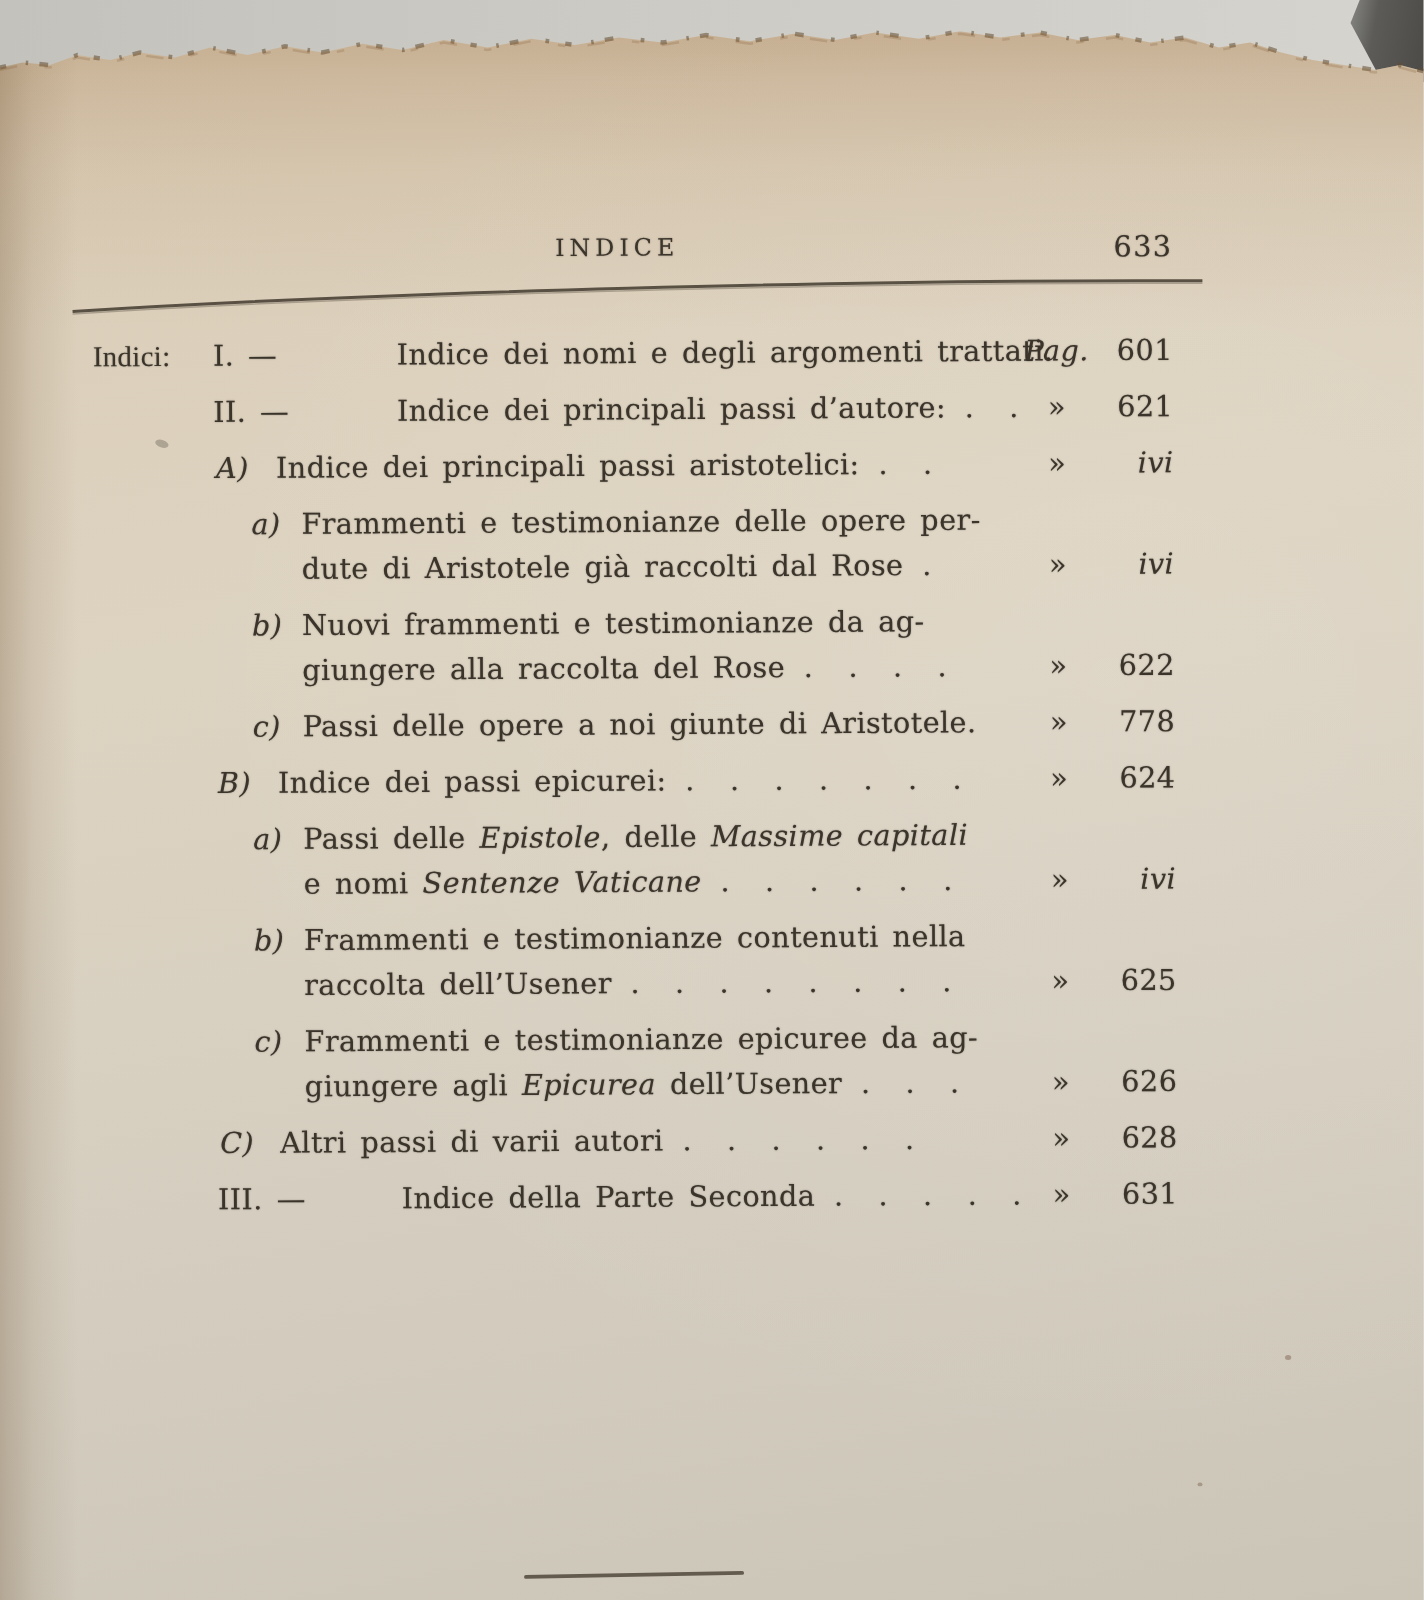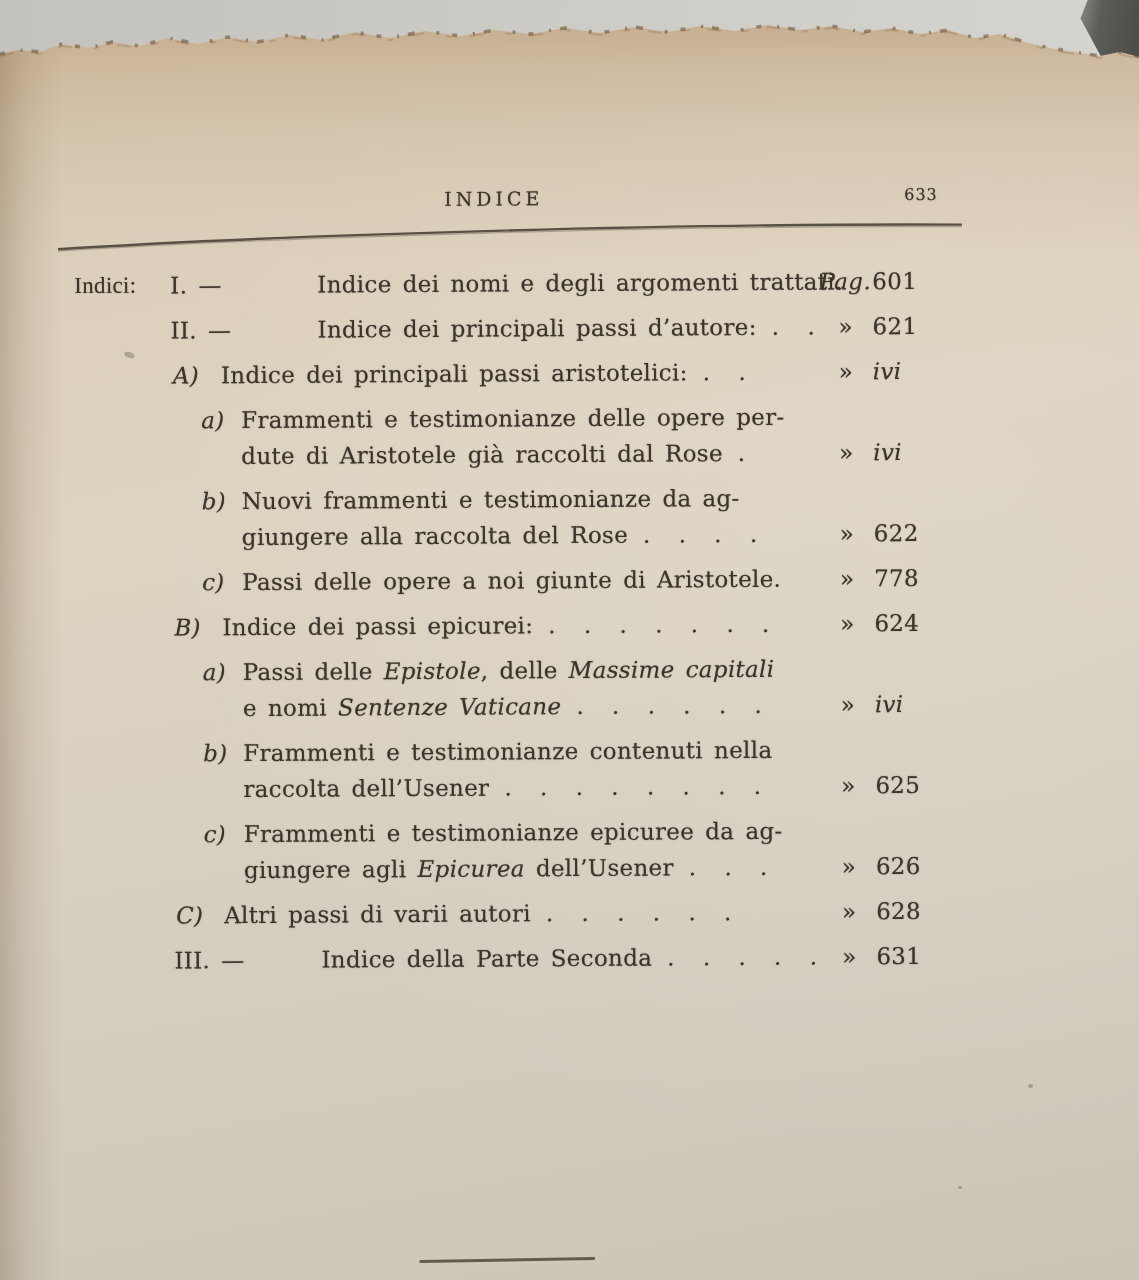--- a/index.html
+++ b/index.html
@@ -49,42 +49,42 @@
   }
 
   .header{position:absolute;left:70px;top:190px;width:868px;height:30px;}
   .running-title{
     position:absolute;left:0;right:0;text-align:center;
     font-size:19px;letter-spacing:4px;color:#3b352c;
     transform:translateX(-10px);
   }
   .folio{
     position:absolute;right:0;width:66px;text-align:right;
-    font-size:16px;letter-spacing:1px;
+    font-size:23px;letter-spacing:1px;
   }
 
   .rule{position:absolute;left:0;top:220px;width:1139px;height:44px;}
 
   .toc{position:absolute;left:70px;top:268px;width:868px;font-size:23px;word-spacing:3.5px;letter-spacing:.3px;}
   .row{display:flex;align-items:baseline;line-height:36px;position:relative;}
   .row.gap{margin-top:9px;}
   .txt{flex:1 1 auto;min-width:0;white-space:nowrap;}
   .r-main  .txt{padding-left:100px;}
   .r-letter .txt{padding-left:102px;}
   .r-sub   .txt{padding-left:130px;}
   .r-cont  .txt{padding-left:170px;}
   .lbl{display:inline-block;}
   .r-main  .lbl{width:147px;}
   .r-letter .lbl{width:48px;}
   .r-sub   .lbl{width:40px;}
   .prefix{position:absolute;left:4px;top:0;line-height:36px;font-family:Liberation Serif, serif;}
   .it{font-style:italic;}
   .dots{margin-left:15px;word-spacing:21px;letter-spacing:0;}
   .refcell{flex:0 0 58px;padding-left:4px;white-space:nowrap;text-align:center;}
-  .pagecell{flex:0 0 66px;text-align:left;white-space:nowrap;}
+  .pagecell{flex:0 0 66px;text-align:right;white-space:nowrap;}
 
   .bottom-mark{
     position:absolute;left:413px;top:1261px;width:176px;height:3px;
     background:#474033;border-radius:2px;transform:rotate(-0.7deg);opacity:.8;
   }
   .speck{position:absolute;border-radius:50%;}
   .speck-1{left:124px;top:352px;width:11px;height:6px;background:rgba(105,97,85,.40);transform:rotate(18deg);}
   .speck-2{left:1028px;top:1084px;width:5px;height:4px;background:rgba(120,90,70,.45);}
   .speck-3{left:958px;top:1186px;width:4px;height:3px;background:rgba(110,85,60,.40);}
 </style>

